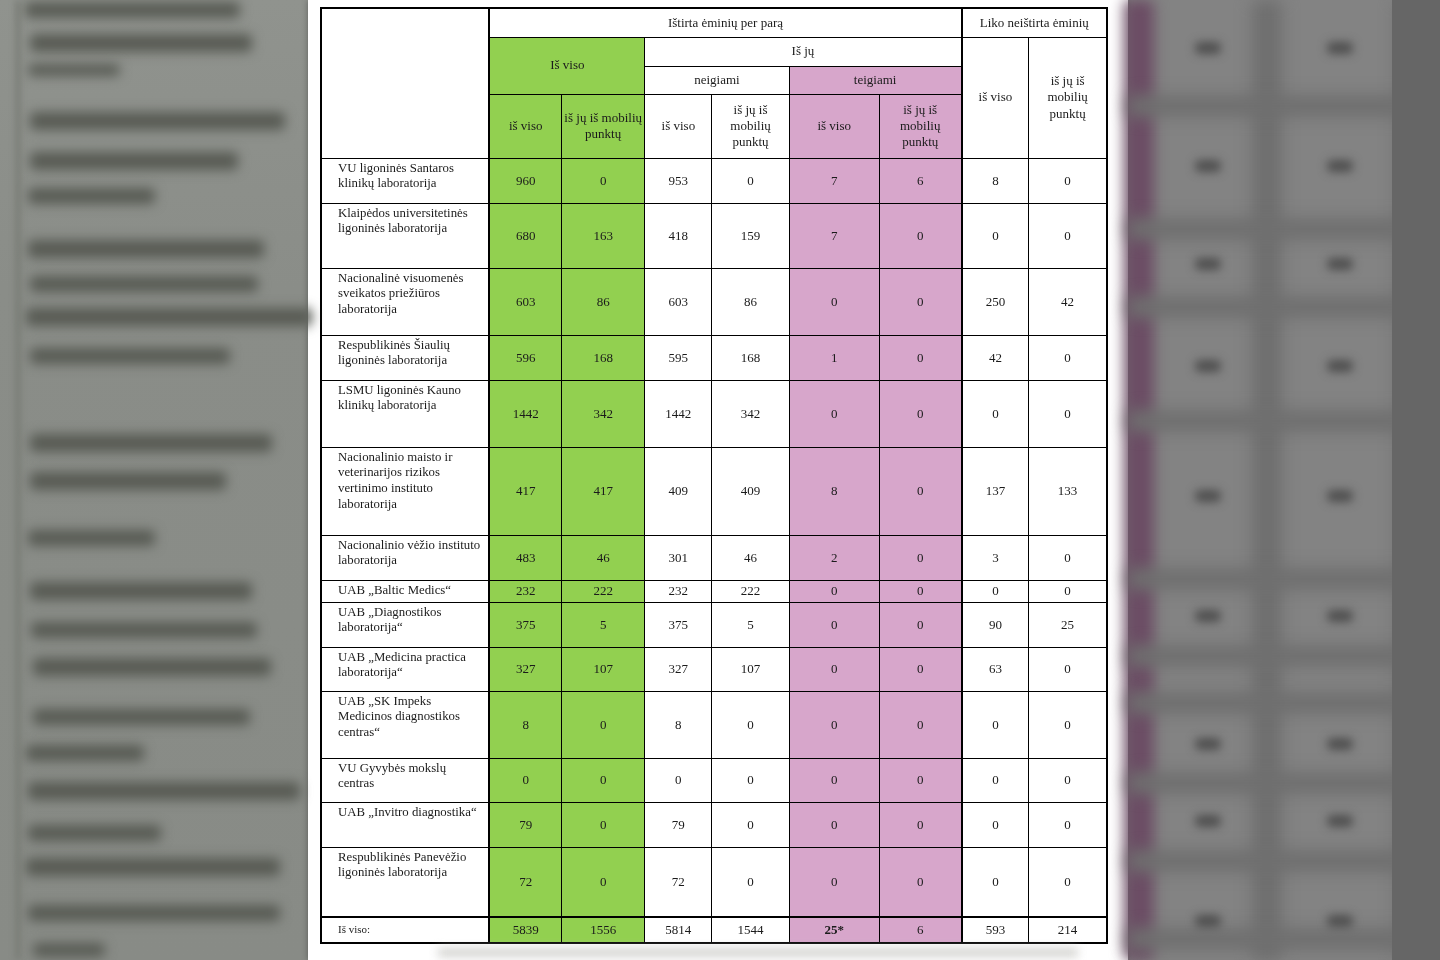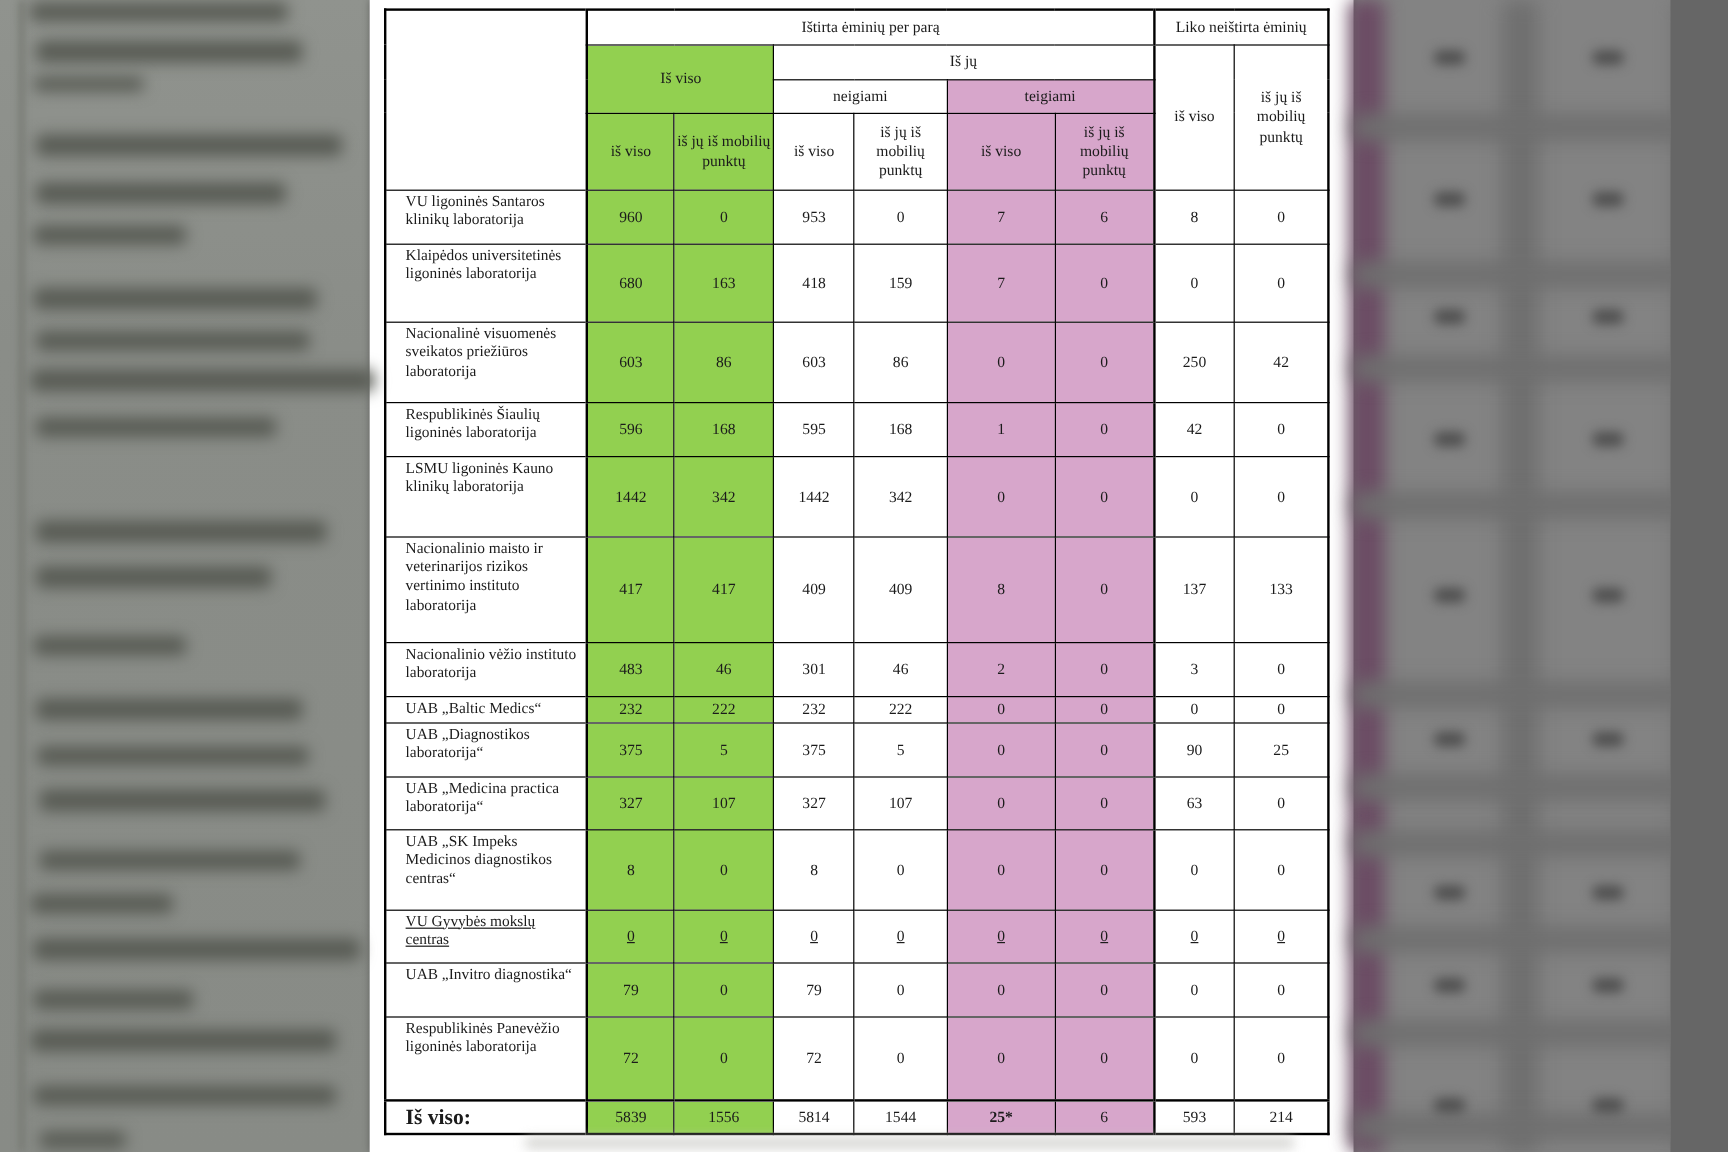--- a/index.html
+++ b/index.html
@@ -40,21 +40,21 @@
   td.num { font-size:13px; text-align:center; vertical-align:middle; padding:0 2px; }
   td.name {
     font-size:12.8px; text-align:left; vertical-align:top;
     padding:2px 4px 2px 16px; line-height:1.24;
   }
   .green { background:var(--green,#92d050); }
   .pink  { background:var(--pink,#d7a6cb); }
   .thickL { border-left:2px solid #000 !important; }
   .thickR { border-right:2px solid #000 !important; }
   tr.total td { border-top:2px solid #000 !important; }
-  tr.total td.name { font-weight:bold; vertical-align:middle; font-size:18px; }
+  tr.total td.name { font-weight:normal; vertical-align:middle; font-size:11px; }
   td.boldnum { font-weight:bold; }
 </style>
 </head>
 <body>
 
 <div class="stage">
 
   <div class="bg-left" id="bg-left"></div>
   <div class="bg-right" id="bg-right"></div>
 
@@ -211,21 +211,21 @@
             <td class="name thickR">UAB „SK Impeks Medicinos diagnostikos centras“</td>
             <td class="num green">8</td>
             <td class="num green">0</td>
             <td class="num">8</td>
             <td class="num">0</td>
             <td class="num pink">0</td>
             <td class="num pink">0</td>
             <td class="num thickL">0</td>
             <td class="num">0</td>
           </tr>
-          <tr style="height: 44px; text-decoration: underline;">
+          <tr style="height: 44px;">
             <td class="name thickR">VU Gyvybės mokslų centras</td>
             <td class="num green">0</td>
             <td class="num green">0</td>
             <td class="num">0</td>
             <td class="num">0</td>
             <td class="num pink">0</td>
             <td class="num pink">0</td>
             <td class="num thickL">0</td>
             <td class="num">0</td>
           </tr>

